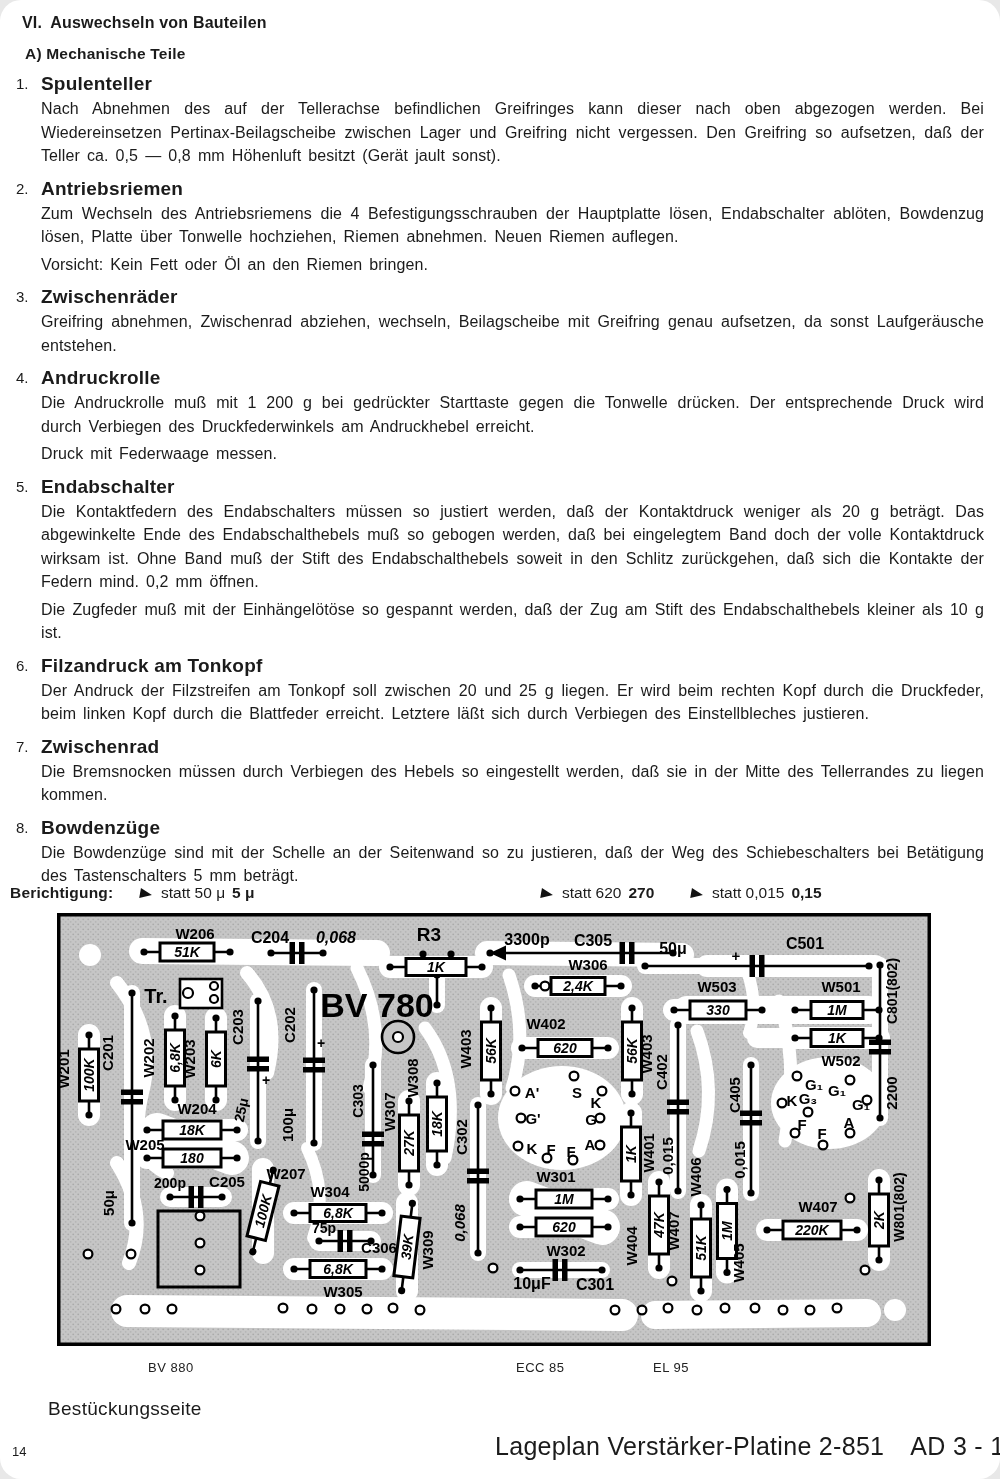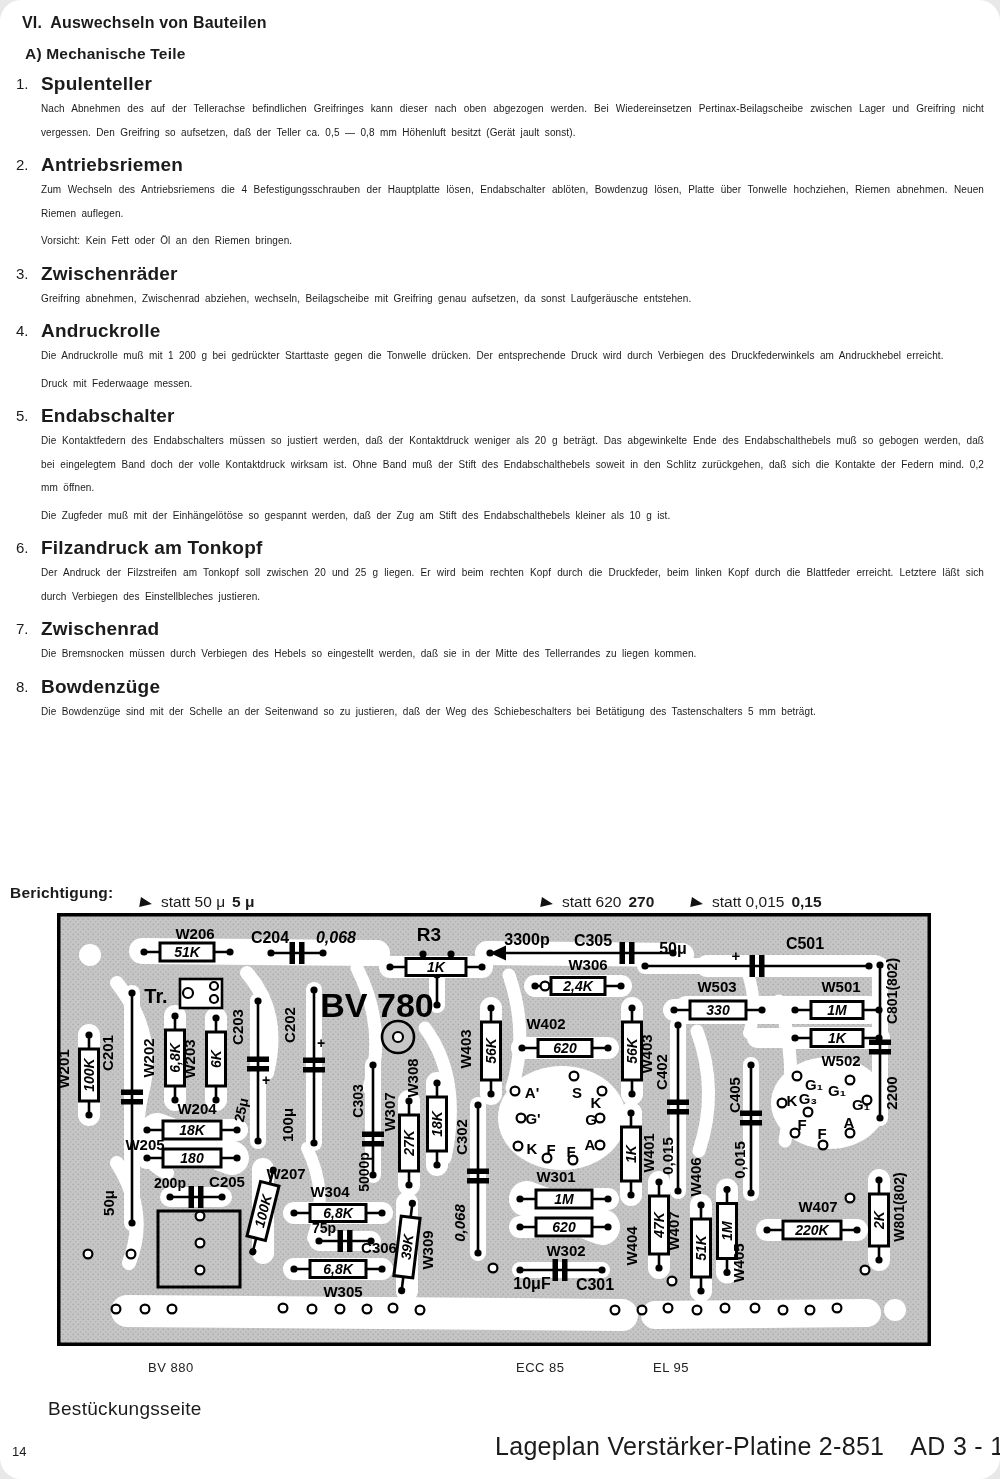--- a/index.html
+++ b/index.html
@@ -7,26 +7,26 @@
         font-family:"Liberation Sans",sans-serif;color:#1b1b1b;border-radius:21px;}
   
   .textarea{position:absolute;top:6px;left:0;width:1000px;}
   .h1{margin:8px 0 0 22px;font-size:16px;font-weight:bold;letter-spacing:.2px;}
   .h1 .hnum{display:inline-block;margin-right:8px;}
   .h2{margin:13px 0 0 25px;font-size:15.5px;font-weight:bold;letter-spacing:.2px;}
   .sec{display:flex;margin-top:11px;}
   .sec-num{width:25px;padding-left:16px;font-size:15px;flex:none;padding-top:1px;}
   .sec-body{flex:1;padding-right:16px;}
   .sec-head{font-weight:bold;font-size:19px;line-height:19px;letter-spacing:.2px;}
-  .sec-body p{margin:4px 0 0;font-size:10px;line-height:23.5px;text-align:justify;
+  .sec-body p{margin:4px 0 0;font-size:16px;line-height:23.5px;text-align:justify;
               letter-spacing:.1px;word-spacing:2.5px;}
   
   .correction{position:absolute;top:884px;left:0;width:1000px;height:24px;font-size:15.5px;}
   .corr-label{position:absolute;left:10px;top:0;font-weight:bold;letter-spacing:.2px;}
-  .corr-item{position:absolute;top:9px;white-space:nowrap;}
+  .corr-item{position:absolute;top:0;white-space:nowrap;}
   .corr-item .arrow{display:inline-block;width:0;height:0;border-left:12px solid #111;
       border-top:5.5px solid transparent;border-bottom:5.5px solid transparent;
       margin-right:9px;transform:rotate(10deg);position:relative;top:1px;}
   .corr-item b{margin-left:7px;}
   
   .board{position:absolute;top:913px;left:57px;width:874px;height:433px;}
   svg text{font-family:"Liberation Sans",sans-serif;}
   
   .tube-row{position:absolute;top:1352px;left:0;width:1000px;height:24px;}
   .tube-label{position:absolute;top:8px;font-size:13px;letter-spacing:.5px;color:#222;text-align:right;}

